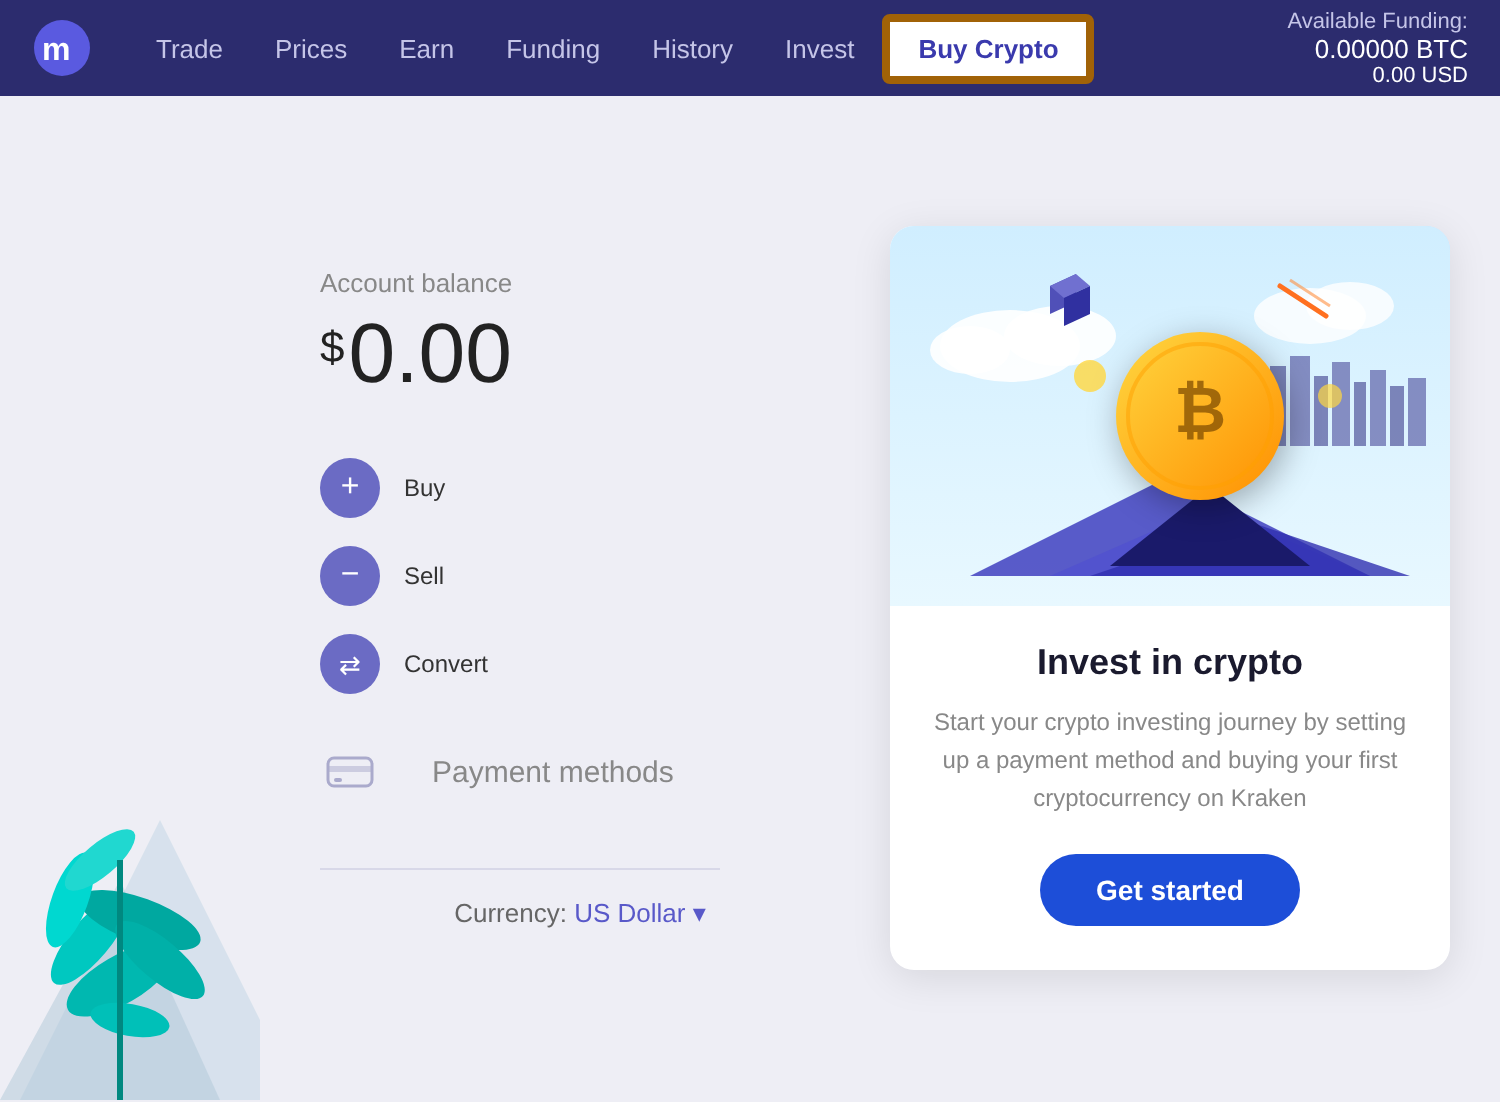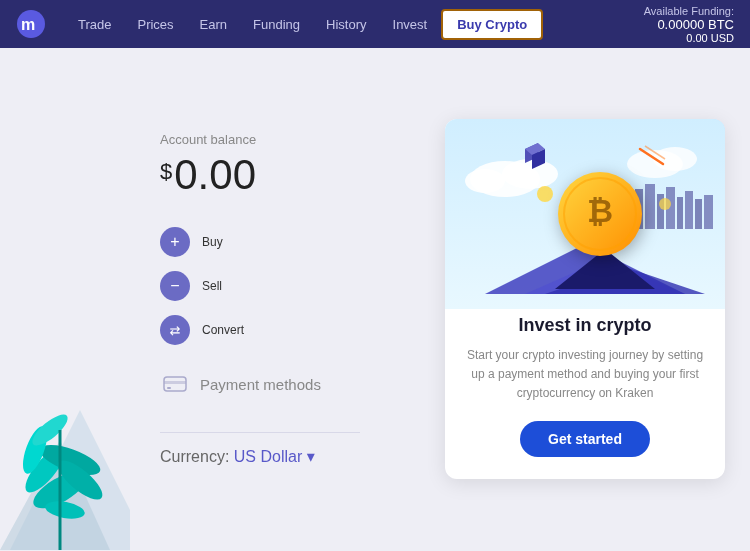--- a/index.html
+++ b/index.html
@@ -42,21 +42,21 @@
       border-radius: 4px;
       text-decoration: none;
     }
     .nav-buy-crypto {
       color: #3a3aad;
       font-size: 13px;
       font-weight: 600;
       padding: 6px 14px;
       background: #fff;
       border-radius: 4px;
-      border: 2px solid #a16207;
+      border: 4px solid #a16207;
       cursor: pointer;
     }
     .nav-balances {
       text-align: right;
       margin-left: auto;
     }
     .nav-balances .label {
       color: #c5c5e8;
       font-size: 11px;
     }
@@ -146,21 +146,21 @@
     }
     .action-label {
       font-size: 12px;
       color: #333;
       font-weight: 500;
     }
 
     .payment-methods-row {
       display: flex;
       align-items: center;
-      gap: 10px;
+      gap: 26px;
       margin-bottom: 33px;
       cursor: pointer;
       text-align: right;
     }
     .payment-icon {
       width: 30px;
       height: 30px;
       display: flex;
       align-items: center;
       justify-content: center;
@@ -170,22 +170,23 @@
       color: #888;
     }
 
     .divider {
       border: none;
       border-top: 1px solid #d8d8e8;
       margin-bottom: 14px;
       width: 200px;
     }
     .currency-row {
-      font-size: 16px;
+      font-size: 13px;
       color: #666;
+      text-align: center;
     }
     .currency-link {
       color: #5959c9;
       cursor: pointer;
     }
 
     
     .right-panel {
       width: 310px;
       display: flex;
@@ -202,21 +203,21 @@
       box-shadow: 0 4px 20px rgba(0,0,0,0.1);
     }
     .card-illustration {
       width: 100%;
       height: 190px;
       background: linear-gradient(135deg, #e8f4ff 0%, #c8e8ff 40%, #a0c8ff 100%);
       position: relative;
       overflow: hidden;
     }
     .card-body {
-      padding: 6px 20px 22px;
+      padding: 18px 20px 22px;
       text-align: center;
     }
     .card-title {
       font-size: 18px;
       font-weight: 700;
       color: #1a1a2e;
       margin-bottom: 10px;
     }
     .card-desc {
       font-size: 12px;

